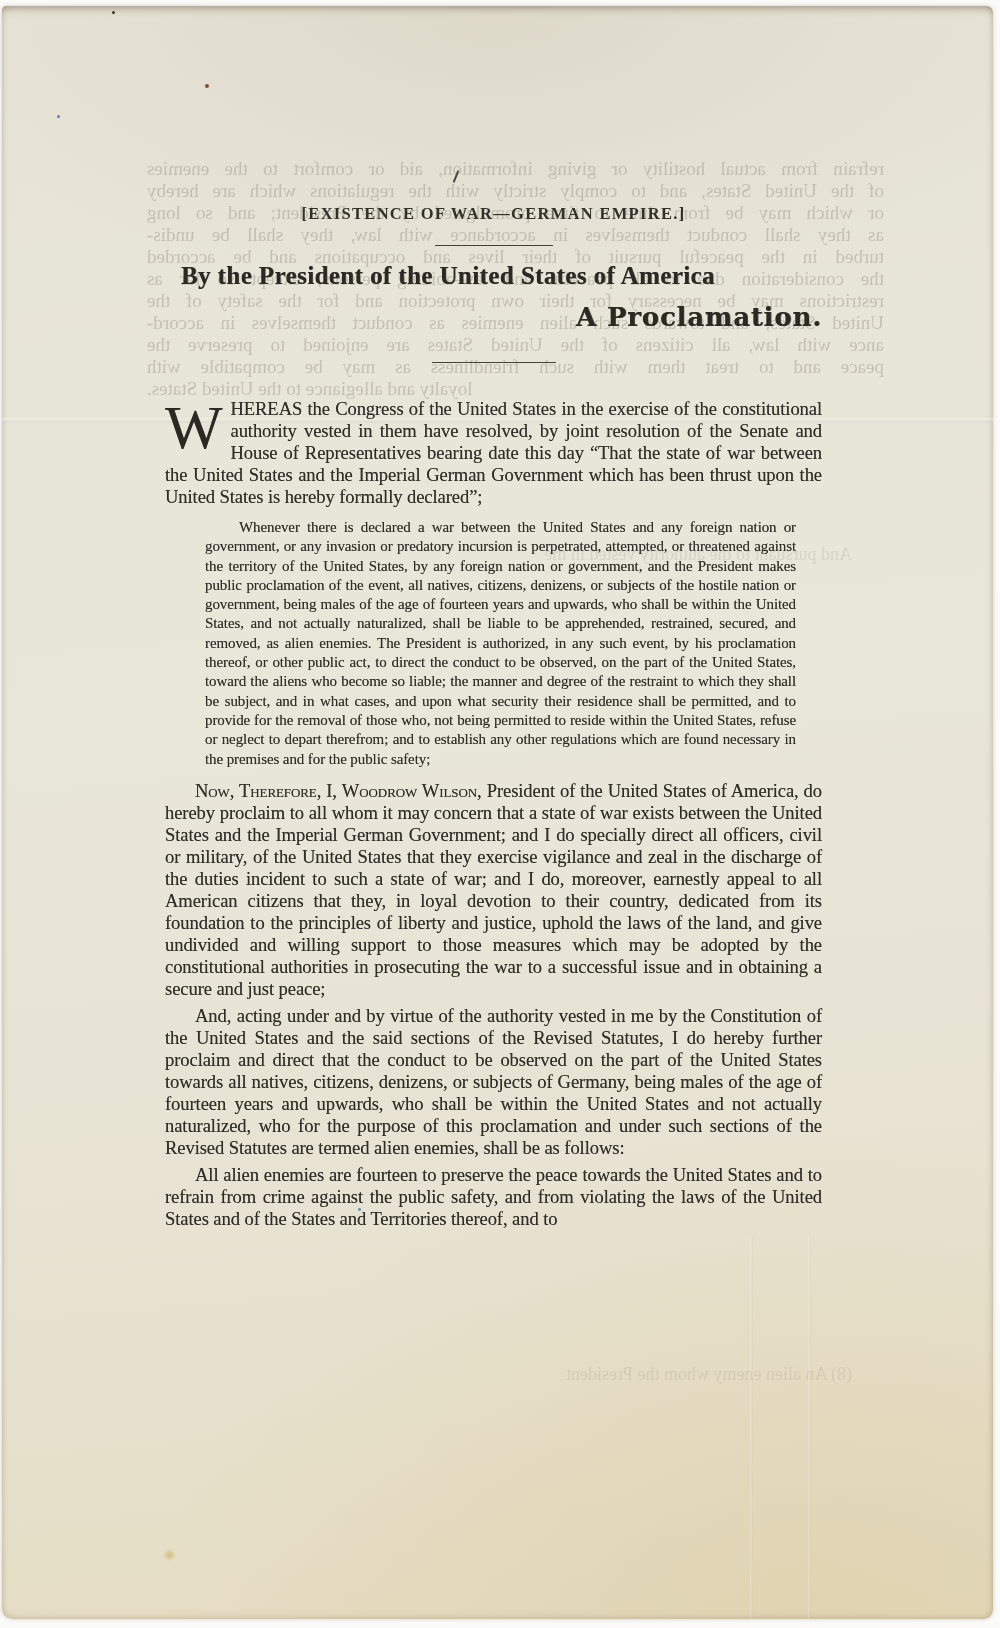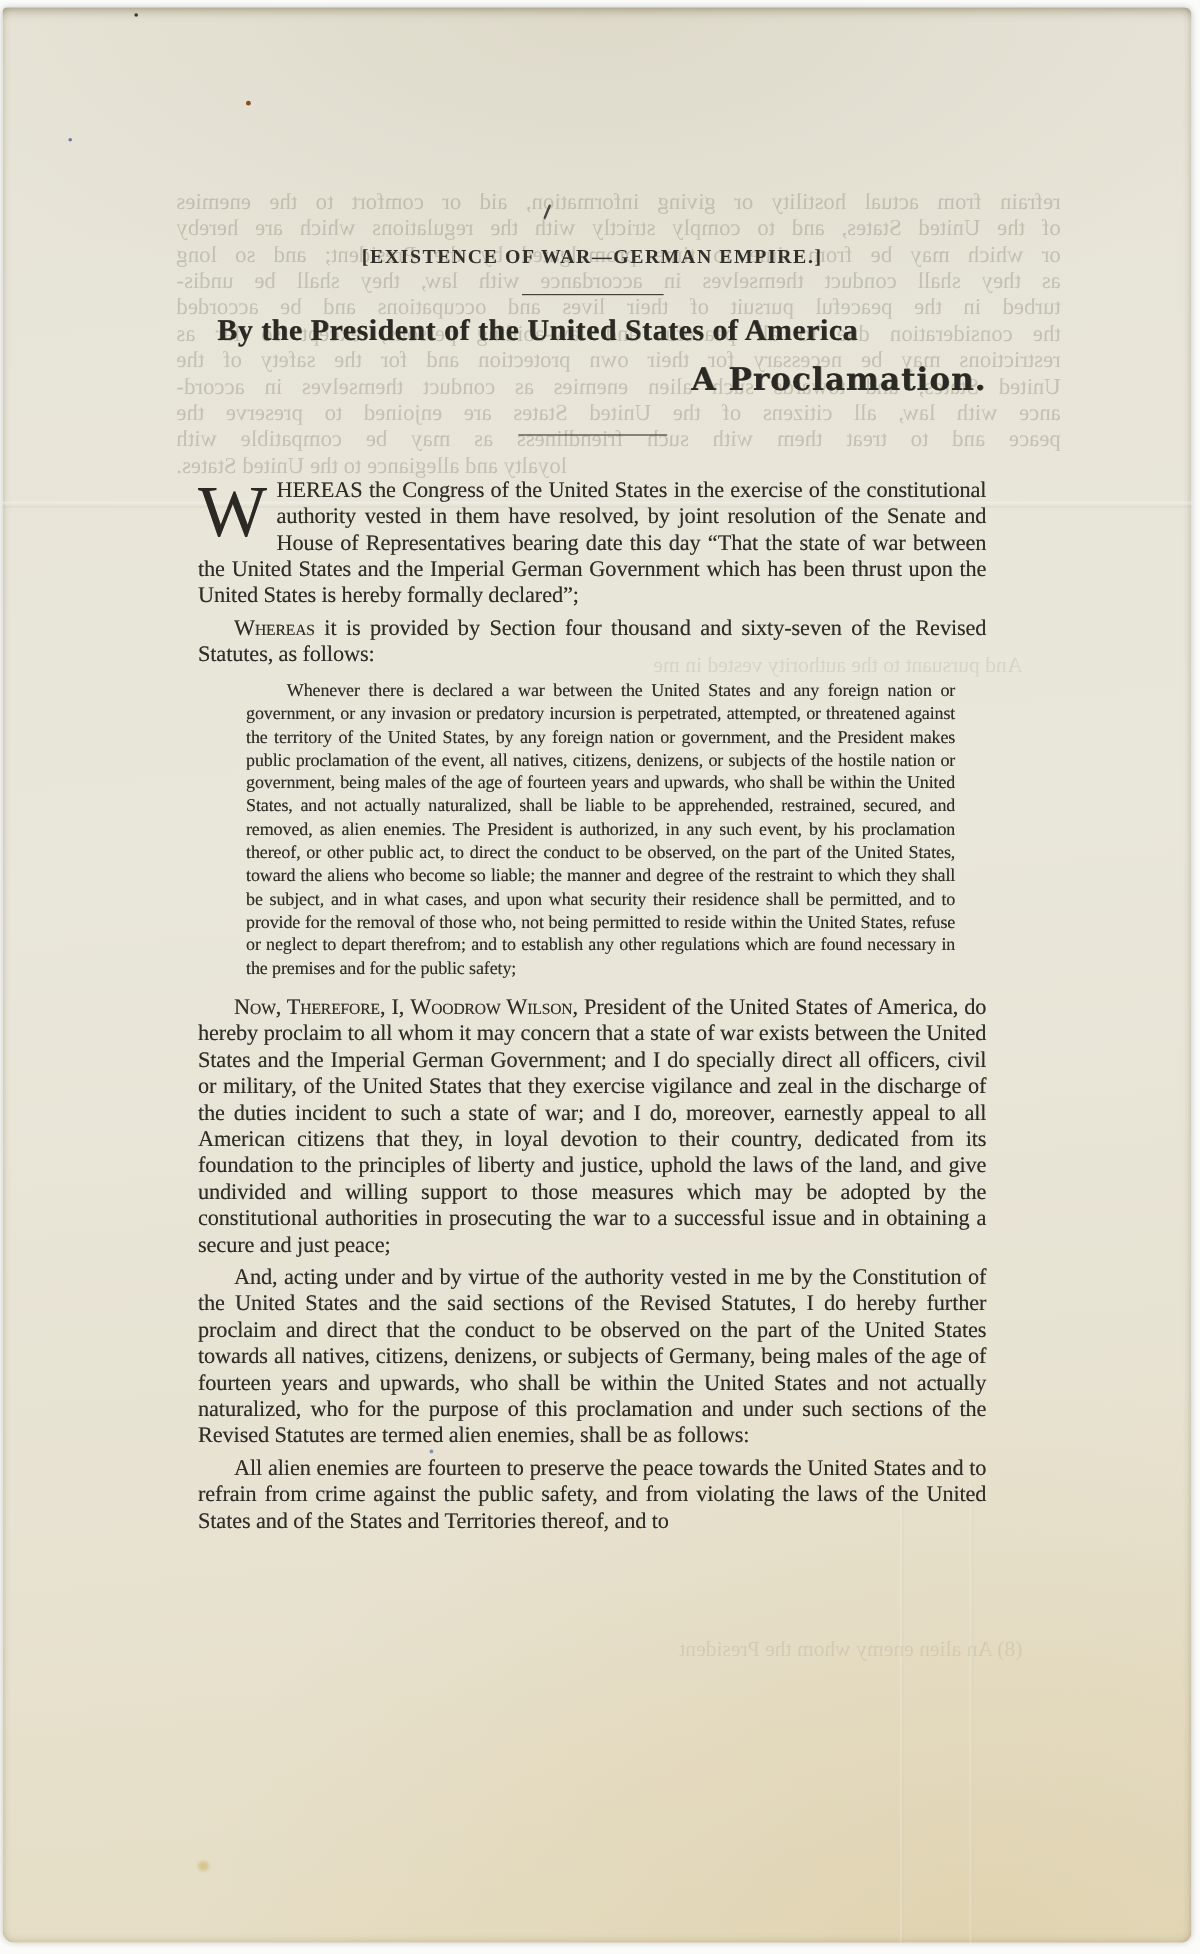--- a/index.html
+++ b/index.html
@@ -156,21 +156,20 @@
     <div class="crease-v v2"></div>
 
     <div class="content">
       <div class="kicker">[EXISTENCE OF WAR—GERMAN EMPIRE.]</div>
       <hr class="rule rule-1">
       <div class="byline">By the President of the United States of America</div>
       <div class="title">A Proclamation.</div>
       <hr class="rule rule-2">
       <div class="body-col" id="body-col">
           <p class="para first"><span class="dropcap">W</span><span>HEREAS the Congress of the United States in the exercise of the constitutional authority vested in them have resolved, by joint resolution of the Senate and House of Representatives bearing date this day “That the state of war between the United States and the Imperial German Government which has been thrust upon the United States is hereby formally declared”;</span></p>
-          <p class="para"><span class="sc">Whereas</span><span> it is provided by Section four thousand and sixty-seven of the Revised Statutes, as follows:</span></p>
           <p class="para quote"><span>Whenever there is declared a war between the United States and any foreign nation or government, or any invasion or predatory incursion is perpetrated, attempted, or threatened against the territory of the United States, by any foreign nation or government, and the President makes public proclamation of the event, all natives, citizens, denizens, or subjects of the hostile nation or government, being males of the age of fourteen years and upwards, who shall be within the United States, and not actually naturalized, shall be liable to be apprehended, restrained, secured, and removed, as alien enemies.  The President is authorized, in any such event, by his proclamation thereof, or other public act, to direct the conduct to be observed, on the part of the United States, toward the aliens who become so liable; the manner and degree of the restraint to which they shall be subject, and in what cases, and upon what security their residence shall be permitted, and to provide for the removal of those who, not being permitted to reside within the United States, refuse or neglect to depart therefrom; and to establish any other regulations which are found necessary in the premises and for the public safety;</span></p>
           <p class="para"><span class="sc">Now, Therefore</span><span>, I, </span><span class="sc">Woodrow Wilson</span><span>, President of the United States of America, do hereby proclaim to all whom it may concern that a state of war exists between the United States and the Imperial German Government; and I do specially direct all officers, civil or military, of the United States that they exercise vigilance and zeal in the discharge of the duties incident to such a state of war; and I do, moreover, earnestly appeal to all American citizens that they, in loyal devotion to their country, dedicated from its foundation to the principles of liberty and justice, uphold the laws of the land, and give undivided and willing support to those measures which may be adopted by the constitutional authorities in prosecuting the war to a successful issue and in obtaining a secure and just peace;</span></p>
           <p class="para"><span>And, acting under and by virtue of the authority vested in me by the Constitution of the United States and the said sections of the Revised Statutes, I do hereby further proclaim and direct that the conduct to be observed on the part of the United States towards all natives, citizens, denizens, or subjects of Germany, being males of the age of fourteen years and upwards, who shall be within the United States and not actually naturalized, who for the purpose of this proclamation and under such sections of the Revised Statutes are termed alien enemies, shall be as follows:</span></p>
           <p class="para"><span>All alien enemies are fourteen to preserve the peace towards the United States and to refrain from crime against the public safety, and from violating the laws of the United States and of the States and Territories thereof, and to</span></p>
         </div>
     </div>
 
     <div class="speck speck-brown"></div>
     <div class="speck speck-blue"></div>
     <div class="speck speck-blue2"></div>

